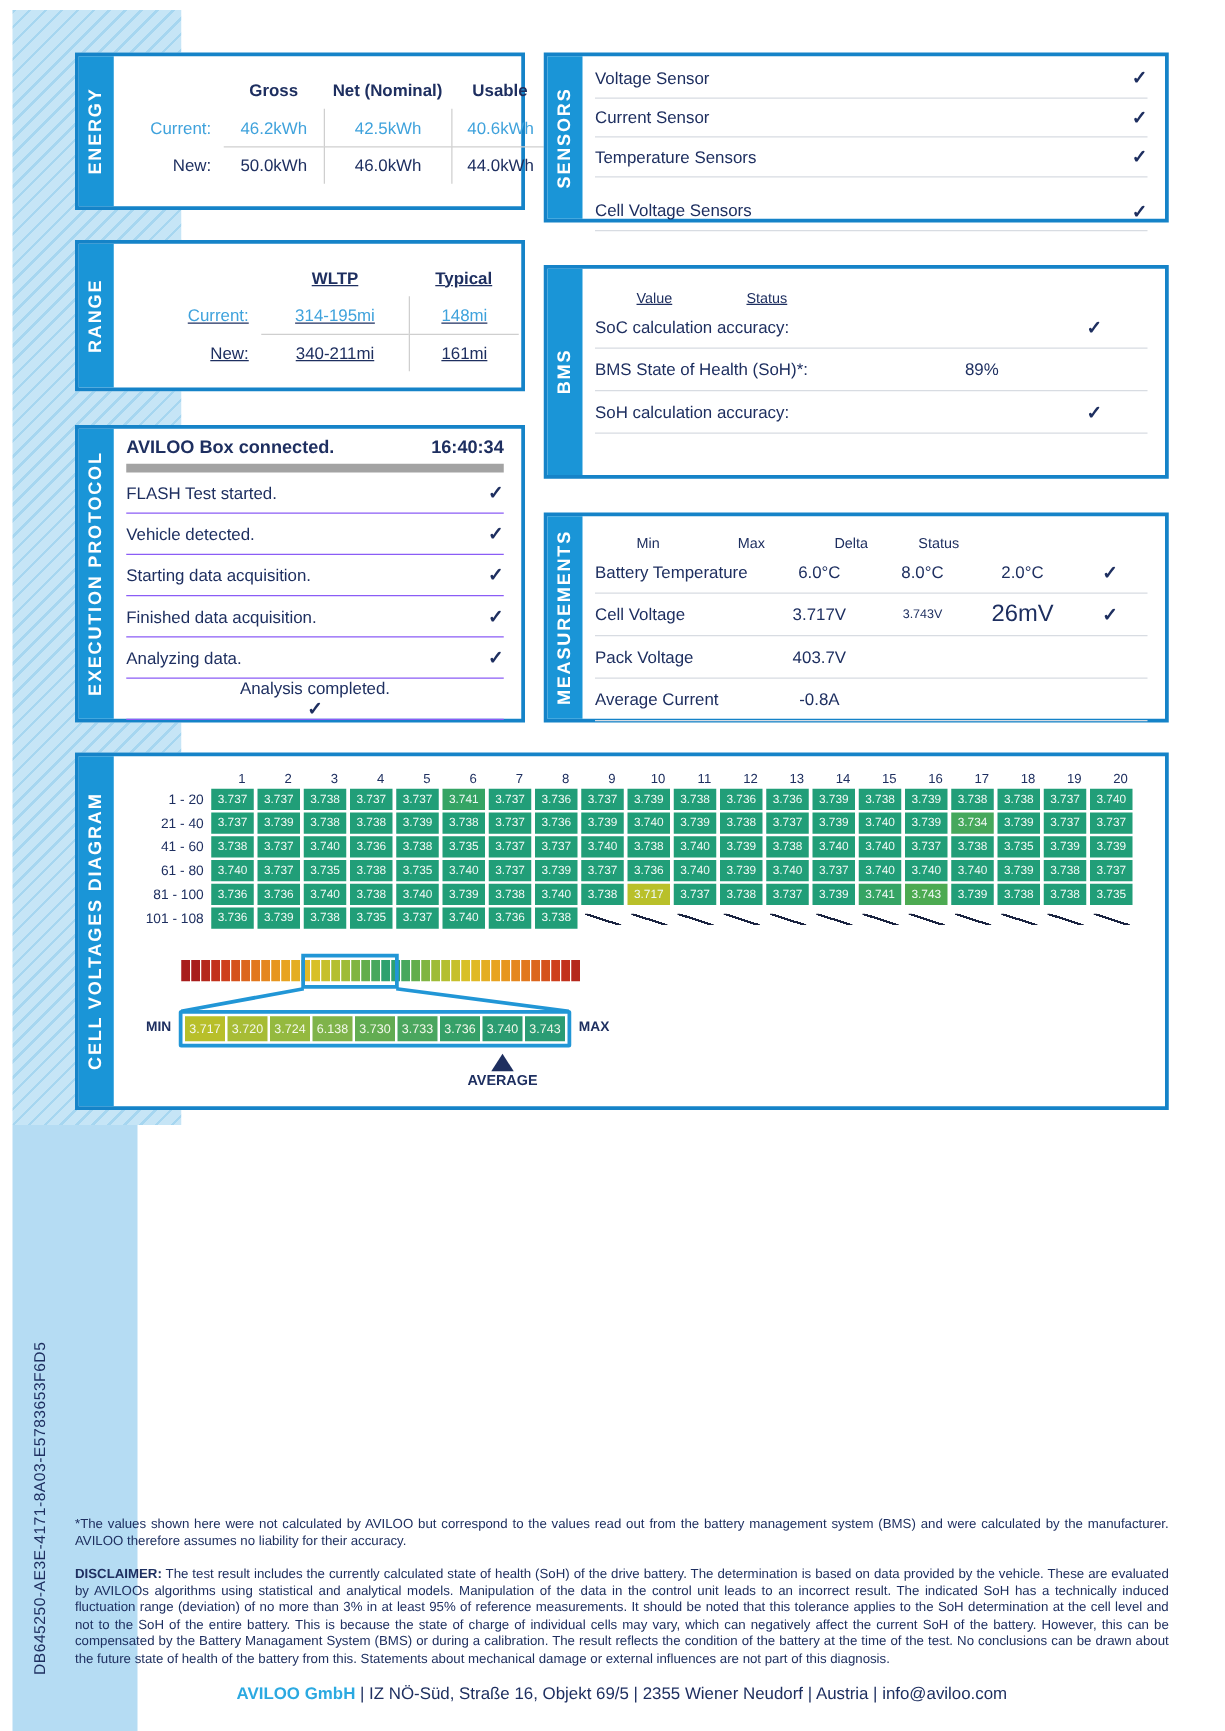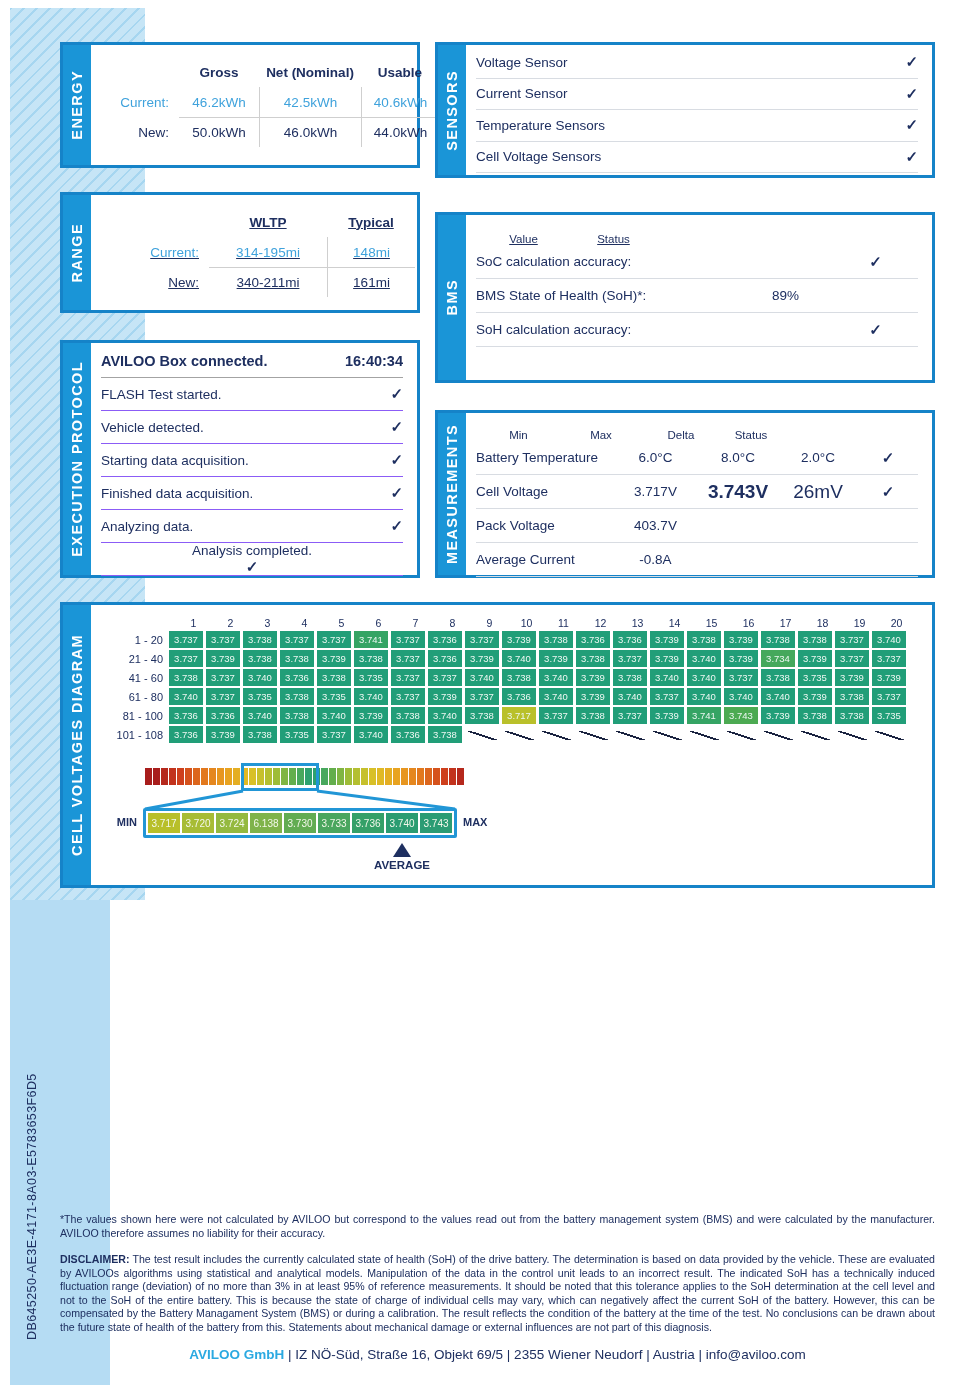--- a/index.html
+++ b/index.html
@@ -43,21 +43,21 @@
   .c95 { width:95px; text-align:center; }
   .c85 { width:85px; text-align:center; }
   .c80 { width:80px; text-align:center; }
   .c60 { width:60px; text-align:center; }
   .hrow { display:flex; align-items:flex-end; }
 
   
   .xrow { display:flex; align-items:center; border-bottom:1px solid #8b5cf6; }
   .xrow .lab { flex:1; font-size:13.5px; }
   .xrow.first .lab, .xrow.first .time { font-size:14.5px; font-weight:bold; }
-  .xrow.first { border-bottom:1px solid #a3a3a3; }
+  .xrow.first { border-bottom:7px solid #a3a3a3; }
 
   
   .cv-head { display:flex; padding-top:12px; }
   .cv-spacer { width:78px; }
   .cv-colnum { width:37px; text-align:center; font-size:10.5px; }
   .cv-row { display:flex; align-items:center; margin-top:2px; }
   .cv-label { width:72px; text-align:right; font-size:11px; padding-right:6px; }
   .cv-cell { width:34px; height:17px; margin-right:3px; color:#eef8f3; font-size:9.5px; display:flex; align-items:center; justify-content:center; }
   .cv-slash { width:34px; height:17px; margin-right:3px;
     background:linear-gradient(to top right,transparent 45%,#1a2340 45%,#1a2340 55%,transparent 55%);
@@ -174,21 +174,21 @@
         <span class="check">✓</span>
       </div>
       <div class="lrow" style="height: 31.5px;">
         <span class="lab">Current Sensor</span>
         <span class="check">✓</span>
       </div>
       <div class="lrow" style="height: 31.5px;">
         <span class="lab">Temperature Sensors</span>
         <span class="check">✓</span>
       </div>
-      <div class="lrow" style="height: 31.5px;">
+      <div class="lrow" style="height: 31.5px; margin-top: 12px;">
         <span class="lab">Cell Voltage Sensors</span>
         <span class="check">✓</span>
       </div>
     </div>
 </section>
 
 <section class="panel" style="left:435px; top:212px; width:500px; height:171px;">
   <div class="tab">
       <span>BMS</span>
     </div>
@@ -234,21 +234,21 @@
         <div class="lrow" style="height: 34px;">
           <span class="lab">Battery Temperature</span>
           <span class="c85" style="font-size: 13.5px;">6.0°C</span>
           <span class="c80" style="font-size: 13.5px;">8.0°C</span>
           <span class="c80" style="font-size: 13.5px;">2.0°C</span>
           <span class="c60 check">✓</span>
         </div>
         <div class="lrow" style="height: 34px;">
           <span class="lab">Cell Voltage</span>
           <span class="c85" style="font-size: 13.5px;">3.717V</span>
-          <span class="c80" style="font-size: 19px; font-weight: bold;">3.743V</span>
+          <span class="c80" style="font-size: 10px;">3.743V</span>
           <span class="c80" style="font-size: 19px;">26mV</span>
           <span class="c60 check">✓</span>
         </div>
         <div class="lrow" style="height: 34px;">
           <span class="lab">Pack Voltage</span>
           <span class="c85" style="font-size: 13.5px;">403.7V</span>
           <span class="c80" style="font-size: 13.5px;"></span>
           <span class="c80" style="font-size: 13.5px;"></span>
           <span class="c60 check"></span>
         </div>

